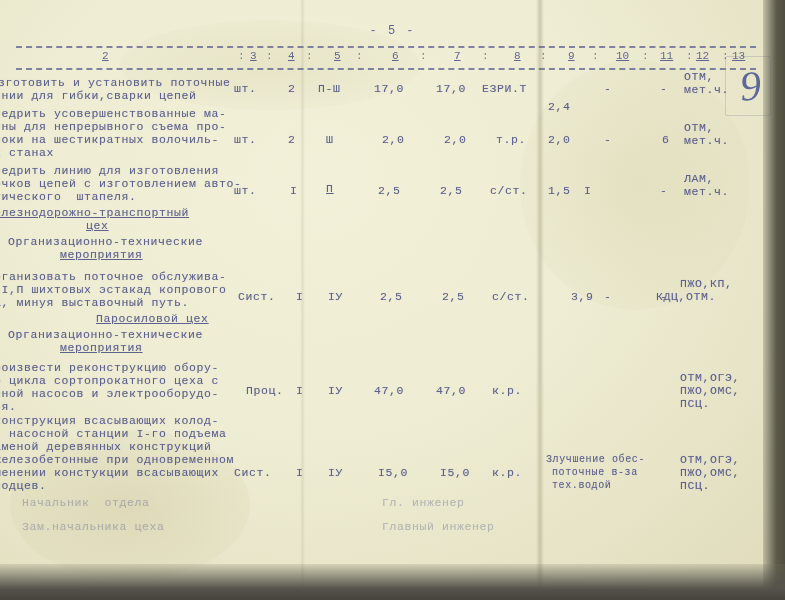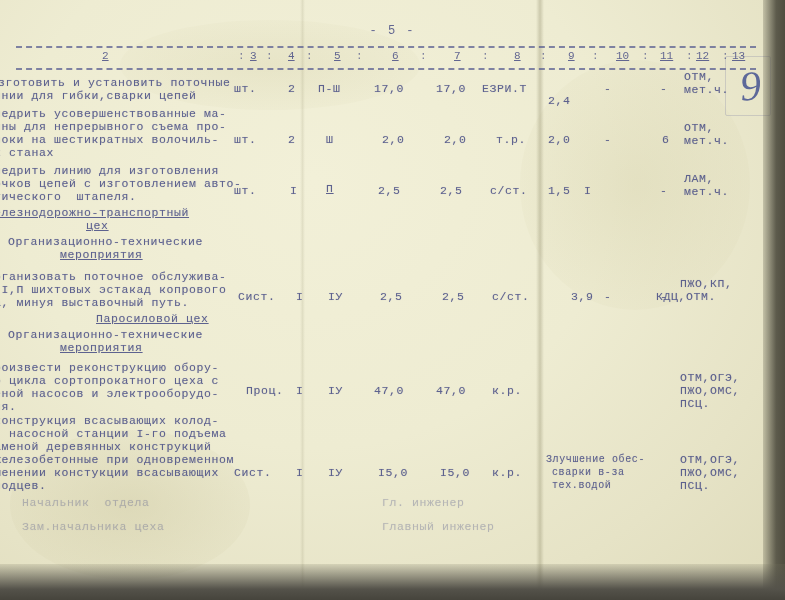--- a/index.html
+++ b/index.html
@@ -186,21 +186,21 @@
   <div id="hand-number">9</div>
 
   <div class="tw" style="left:-2px;  top:76px">зготовить и установить поточные</div>
   <div class="tw" style="left:-6px;  top:89px">инии для гибки,сварки цепей</div>
   <div class="tw" style="left:234px; top:82px">шт.</div>
   <div class="tw" style="left:288px; top:82px">2</div>
   <div class="tw" style="left:318px; top:82px">П-Ш</div>
   <div class="tw" style="left:374px; top:82px">17,0</div>
   <div class="tw" style="left:436px; top:82px">17,0</div>
   <div class="tw" style="left:482px; top:82px">ЕЗРИ.Т</div>
-  <div class="tw" style="left:548px; top:94px">2,4</div>
+  <div class="tw" style="left:548px; top:100px">2,4</div>
   <div class="tw" style="left:604px; top:82px">-</div>
   <div class="tw" style="left:660px; top:82px">-</div>
   <div class="tw" style="left:684px; top:70px">ОТМ,</div>
   <div class="tw" style="left:684px; top:83px">мет.ч.</div>
 
   <div class="tw" style="left:-6px;  top:107px">недрить усовершенствованные ма-</div>
   <div class="tw" style="left:-6px;  top:120px">ины для непрерывного съема про-</div>
   <div class="tw" style="left:-6px;  top:133px">локи на шестикратных волочиль-</div>
   <div class="tw" style="left:-6px;  top:146px">х станах</div>
   <div class="tw" style="left:234px; top:133px">шт.</div>
@@ -274,21 +274,21 @@
   <div class="tw" style="left:-6px;  top:453px">железобетонные при одновременном</div>
   <div class="tw" style="left:-6px;  top:466px">менении констукции всасывающих</div>
   <div class="tw" style="left:-6px;  top:479px">лодцев.</div>
   <div class="tw" style="left:234px; top:466px">Сист.</div>
   <div class="tw" style="left:296px; top:466px">I</div>
   <div class="tw" style="left:328px; top:466px">IУ</div>
   <div class="tw" style="left:378px; top:466px">I5,0</div>
   <div class="tw" style="left:440px; top:466px">I5,0</div>
   <div class="tw" style="left:492px; top:466px">к.р.</div>
   <div class="tw small" style="left:546px; top:453px">Злучшение обес-</div>
-  <div class="tw small" style="left:552px; top:466px">сварки в-за</div>
+  <div class="tw small" style="left:552px; top:466px">поточные в-за</div>
   <div class="tw small" style="left:552px; top:479px">тех.водой</div>
   <div class="tw" style="left:680px; top:453px">ОТМ,ОГЭ,</div>
   <div class="tw" style="left:680px; top:466px">ПЖО,ОМС,</div>
   <div class="tw" style="left:680px; top:479px">ПСЦ.</div>
 
   <div class="tw vfaint" style="left:22px;  top:496px">Начальник  отдела</div>
   <div class="tw vfaint" style="left:382px; top:496px">Гл. инженер</div>
   <div class="tw vfaint" style="left:22px;  top:520px">Зам.начальника цеха</div>
   <div class="tw vfaint" style="left:382px; top:520px">Главный инженер</div>
 

